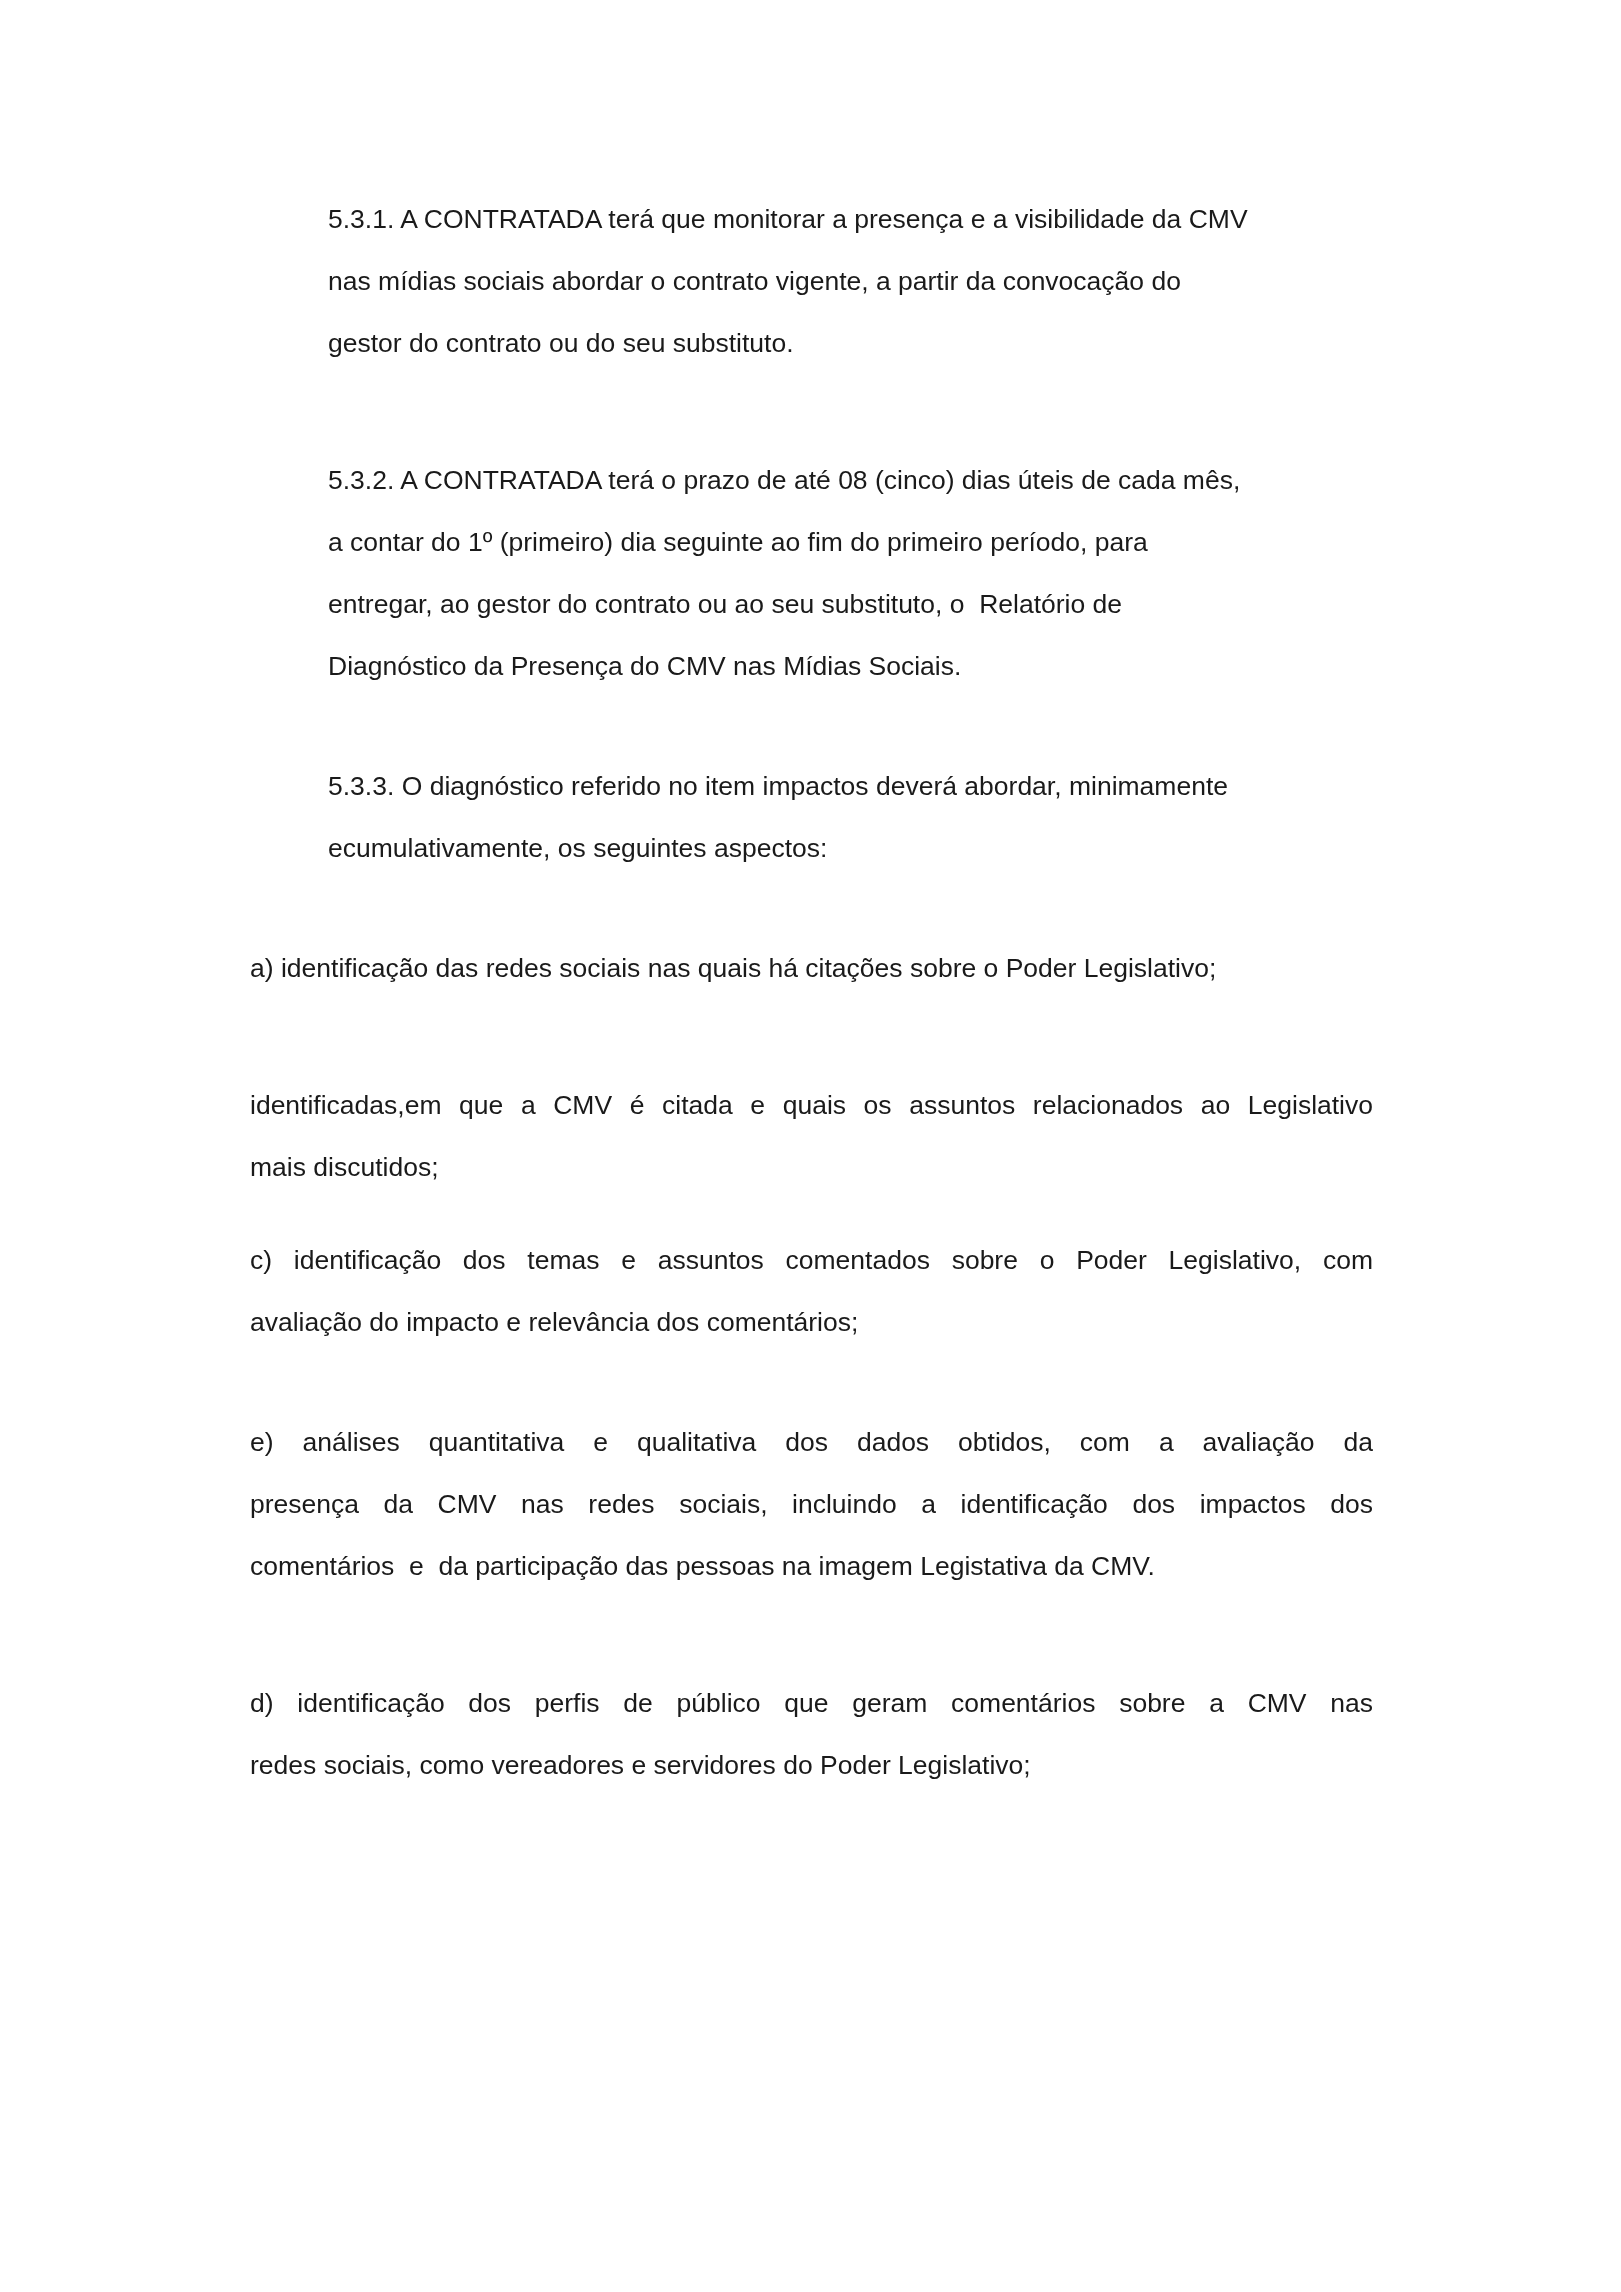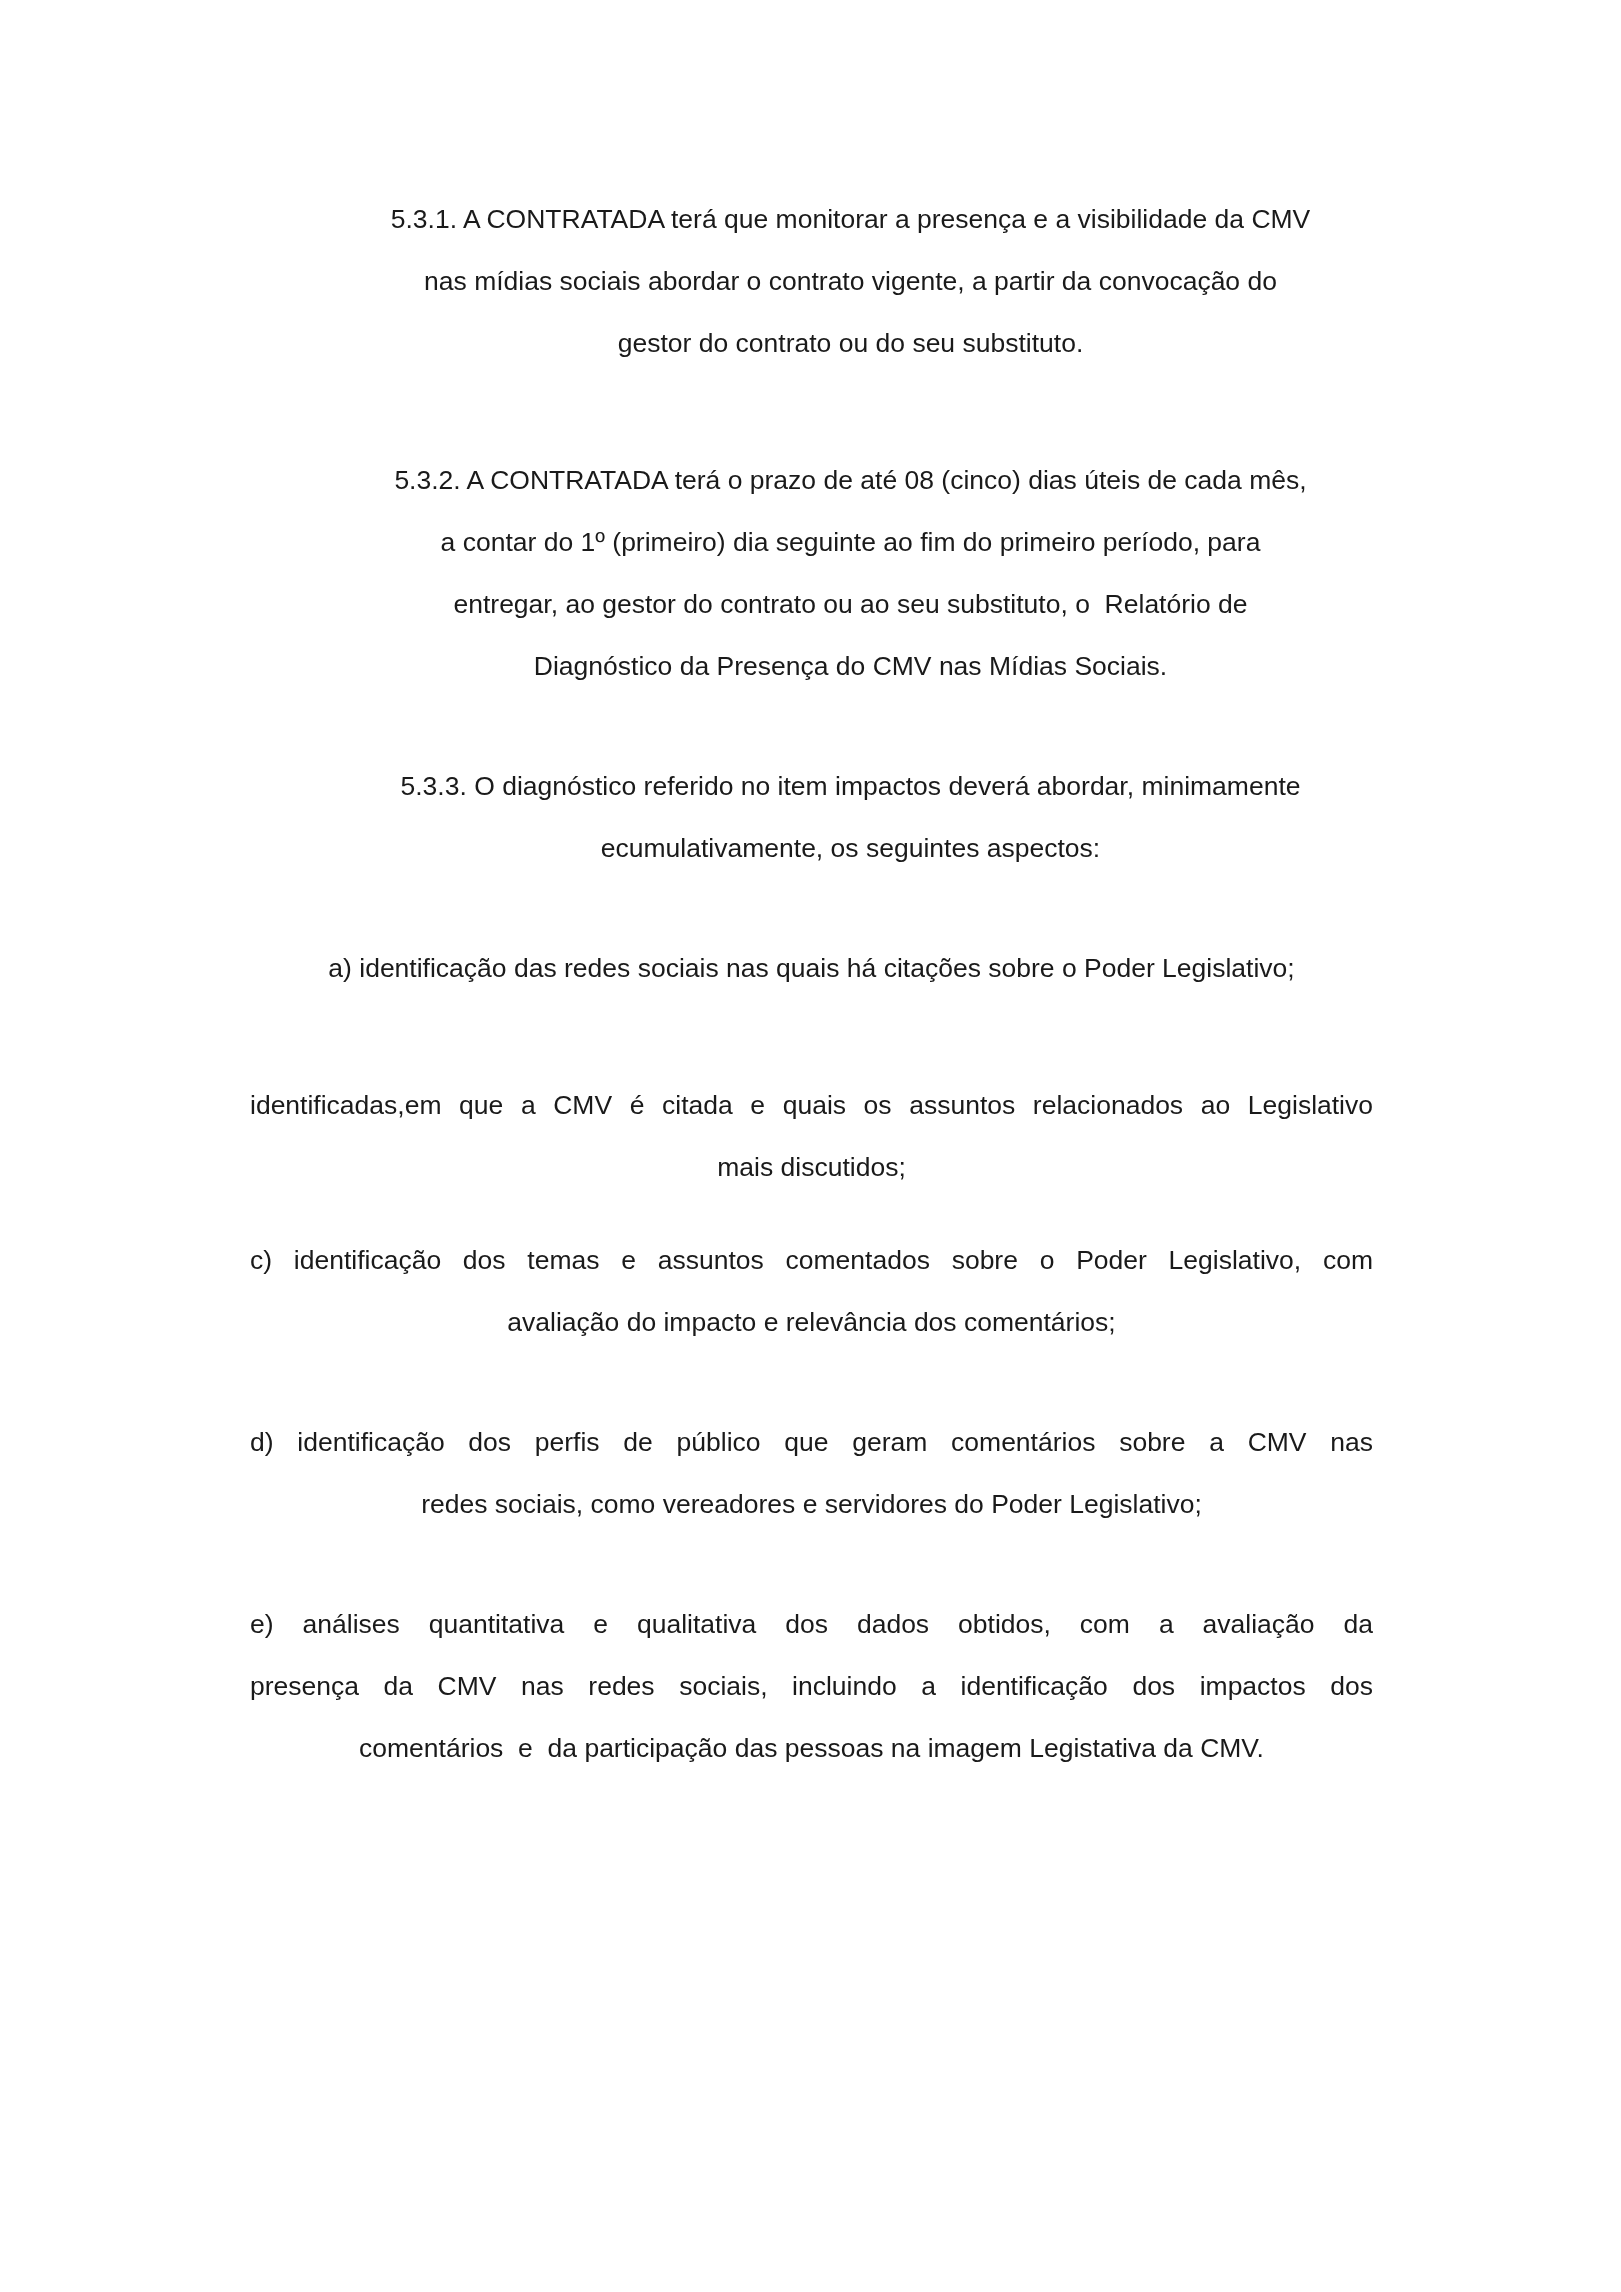--- a/index.html
+++ b/index.html
@@ -27,21 +27,21 @@
     margin: 0;
     padding: 0;
   }
   .para.indent {
     padding-left: 78px;
   }
   .line {
     display: block;
     line-height: 62px;
     white-space: pre-wrap;
-    text-align: center;
+    text-align: left;
   }
   .line.just {
     text-align: justify;
     text-align-last: justify;
   }
   .gap-sm { margin-bottom: 31px; }
   .gap-md { margin-bottom: 58px; }
   .gap-lg { margin-bottom: 75px; }
 </style>
 </head>
@@ -75,29 +75,29 @@
     <p class="para gap-sm">
       <span class="line just">identificadas,em que a CMV é citada e quais os assuntos relacionados ao Legislativo</span>
       <span class="line">mais discutidos;</span>
     </p>
 
     <p class="para gap-md">
       <span class="line just">c) identificação dos temas e assuntos comentados sobre o Poder Legislativo, com</span>
       <span class="line">avaliação do impacto e relevância dos comentários;</span>
     </p>
 
-    <p class="para gap-md">
-      <span class="line just">d) identificação dos perfis de público que geram comentários sobre a CMV nas</span>
-      <span class="line">redes sociais, como vereadores e servidores do Poder Legislativo;</span>
-    </p>
-
     <p class="para gap-lg">
       <span class="line just">e) análises quantitativa e qualitativa dos dados obtidos, com a avaliação da</span>
       <span class="line just">presença da CMV nas redes sociais, incluindo a identificação dos impactos dos</span>
       <span class="line">comentários  e  da participação das pessoas na imagem Legistativa da CMV.</span>
+    </p>
+
+    <p class="para gap-md">
+      <span class="line just">d) identificação dos perfis de público que geram comentários sobre a CMV nas</span>
+      <span class="line">redes sociais, como vereadores e servidores do Poder Legislativo;</span>
     </p>
 
     <p class="para indent">
     </p>
 
   </div>
 </div>
 
 
 </body></html>

